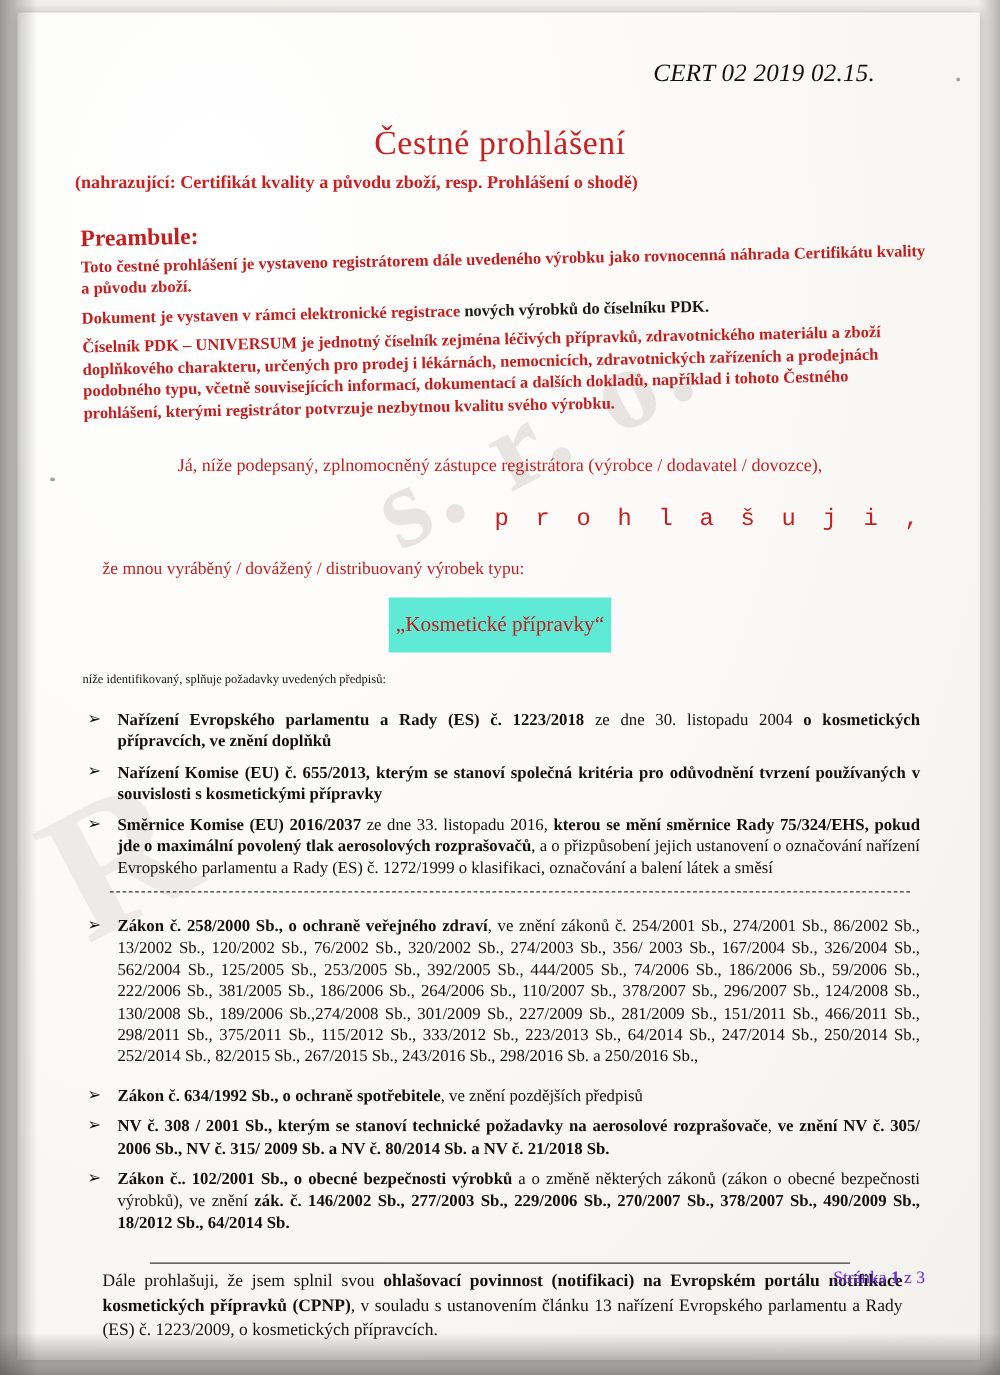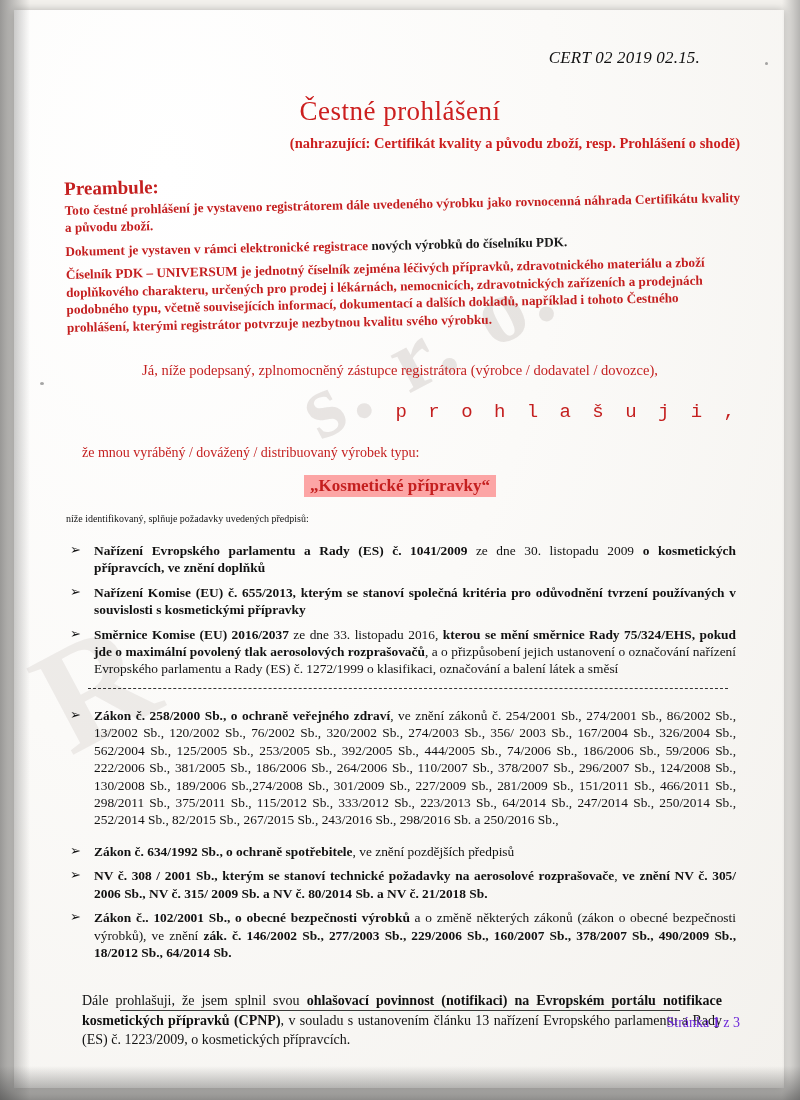--- a/index.html
+++ b/index.html
@@ -63,37 +63,37 @@
     position: absolute;
     left: 60px;
     top: 30px;
     width: 680px;
     height: 1030px;
   }
 
   .header-code {
     text-align: right;
     font-style: italic;
-    font-size: 17px;
+    font-size: 20px;
     color: #111;
     padding-right: 40px;
     padding-top: 18px;
     letter-spacing: 0.2px;
   }
 
   .title {
     text-align: center;
     color: #cc1f1f;
     font-size: 27px;
     font-weight: normal;
     margin-top: 28px;
     letter-spacing: 0.5px;
   }
   .subtitle {
-    text-align: right;
+    text-align: left;
     color: #cc1f1f;
     font-size: 14.5px;
     font-weight: bold;
     margin-top: 8px;
   }
 
   .preamble-block {
     margin-top: 26px;
     color: #c41f1f;
     position: relative;
@@ -137,25 +137,25 @@
     font-size: 14px;
     margin-top: 22px;
     margin-left: 22px;
   }
   .product-line {
     text-align: center;
     margin-top: 14px;
   }
   .product-hl {
     display: inline-block;
-    background: #fca5a5;
+    background: #5eead4;
     color: #c41f1f;
     font-size: 17px;
-    font-weight: bold;
-    padding: 1px 6px;
+    font-weight: normal;
+    padding: 12px 6px;
   }
   .line-left2 {
     color: #111;
     font-size: 10px;
     margin-top: 16px;
     margin-left: 6px;
   }
 
   ul.rules {
     list-style: none;
@@ -285,21 +285,21 @@
 
     <div class="product-line">
       <span class="product-hl">„Kosmetické přípravky“</span>
     </div>
 
     <div class="line-left2">níže identifikovaný, splňuje požadavky uvedených předpisů:</div>
 
     <ul class="rules">
       <li>
         <span class="bullet">➢</span>
-        <b class="bb">Nařízení Evropského parlamentu a Rady (ES) č. 1041/2009</b><span> ze dne 30. listopadu 2009 </span><b class="bb">o kosmetických přípravcích, ve znění doplňků</b>
+        <b class="bb">Nařízení Evropského parlamentu a Rady (ES) č. 1223/2018</b><span> ze dne 30. listopadu 2004 </span><b class="bb">o kosmetických přípravcích, ve znění doplňků</b>
       </li>
       <li>
         <span class="bullet">➢</span>
         <b class="bb">Nařízení Komise (EU) č. 655/2013, kterým se stanoví společná kritéria pro odůvodnění tvrzení používaných v souvislosti s kosmetickými přípravky</b>
       </li>
       <li>
         <span class="bullet">➢</span>
         <b class="bb">Směrnice Komise (EU) 2016/2037</b><span> ze dne 33. listopadu 2016, </span><b class="bb">kterou se mění směrnice Rady 75/324/EHS, pokud jde o maximální povolený tlak aerosolových rozprašovačů</b><span>, a o přizpůsobení jejich ustanovení o označování nařízení Evropského parlamentu a Rady (ES) č. 1272/1999 o klasifikaci, označování a balení látek a směsí</span>
       </li>
     </ul>
@@ -314,21 +314,21 @@
       <li style="margin-top:14px;">
         <span class="bullet">➢</span>
         <b class="bb">Zákon č. 634/1992 Sb., o ochraně spotřebitele</b><span>, ve znění pozdějších předpisů</span>
       </li>
       <li>
         <span class="bullet">➢</span>
         <b class="bb">NV č. 308 / 2001 Sb., kterým se stanoví technické požadavky na aerosolové rozprašovače</b><span>, </span><b class="bb">ve znění NV č. 305/ 2006 Sb., NV č. 315/ 2009 Sb. a NV č. 80/2014 Sb. a NV č. 21/2018 Sb.</b>
       </li>
       <li>
         <span class="bullet">➢</span>
-        <b class="bb">Zákon č.. 102/2001 Sb., o obecné bezpečnosti výrobků</b><span> a o změně některých zákonů (zákon o obecné bezpečnosti výrobků), ve znění </span><b class="bb">zák. č. 146/2002 Sb., 277/2003 Sb., 229/2006 Sb., 160/2007 Sb., 378/2007 Sb., 490/2009 Sb., 18/2012 Sb., 64/2014 Sb.</b>
+        <b class="bb">Zákon č.. 102/2001 Sb., o obecné bezpečnosti výrobků</b><span> a o změně některých zákonů (zákon o obecné bezpečnosti výrobků), ve znění </span><b class="bb">zák. č. 146/2002 Sb., 277/2003 Sb., 229/2006 Sb., 270/2007 Sb., 378/2007 Sb., 490/2009 Sb., 18/2012 Sb., 64/2014 Sb.</b>
       </li>
     </ul>
 
     <div class="final-para">
       <span>Dále prohlašuji, že jsem splnil svou </span><b class="bb">ohlašovací povinnost (notifikaci) na Evropském portálu notifikace kosmetických přípravků (CPNP)</b><span>, v souladu s ustanovením článku 13 nařízení Evropského parlamentu a Rady (ES) č. 1223/2009, o kosmetických přípravcích.</span>
     </div>
 
     <div class="footer-rule"></div>
     <div class="footer">
       <span>Stránka </span><b>1</b><span> z </span><span>3</span>

